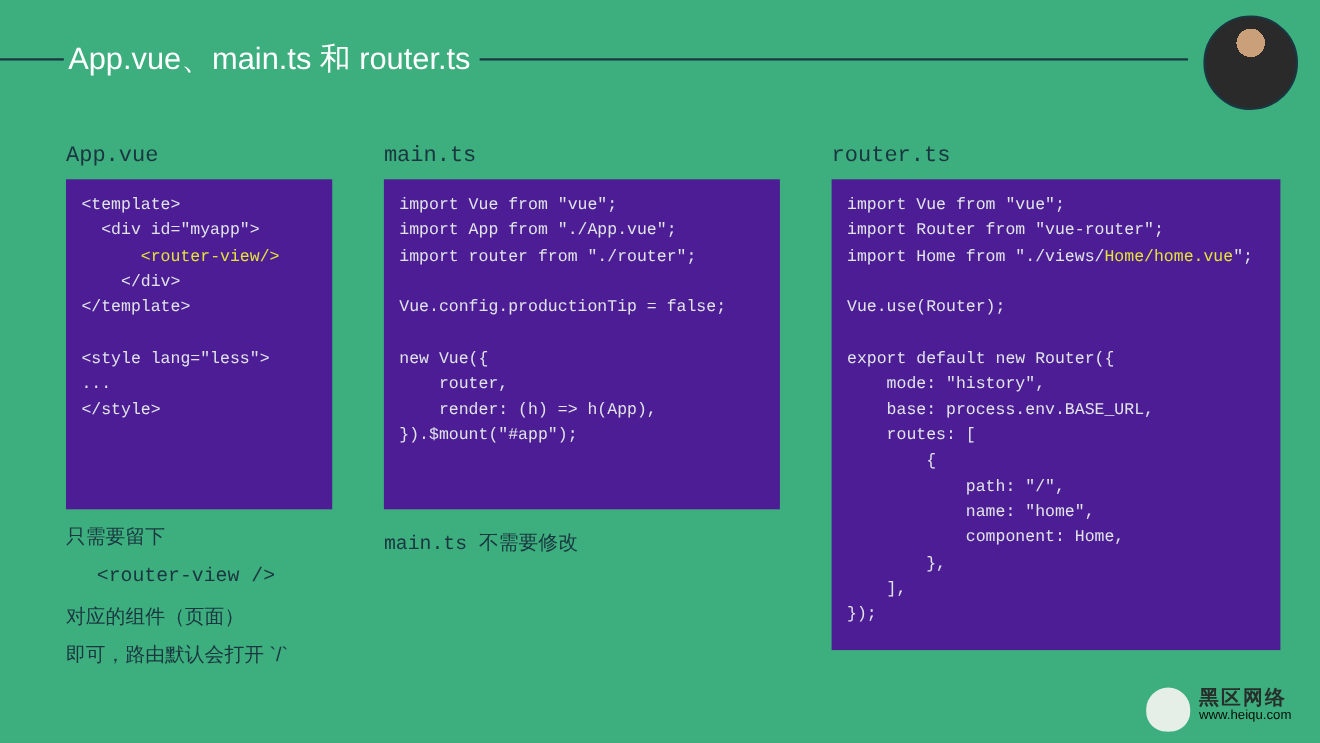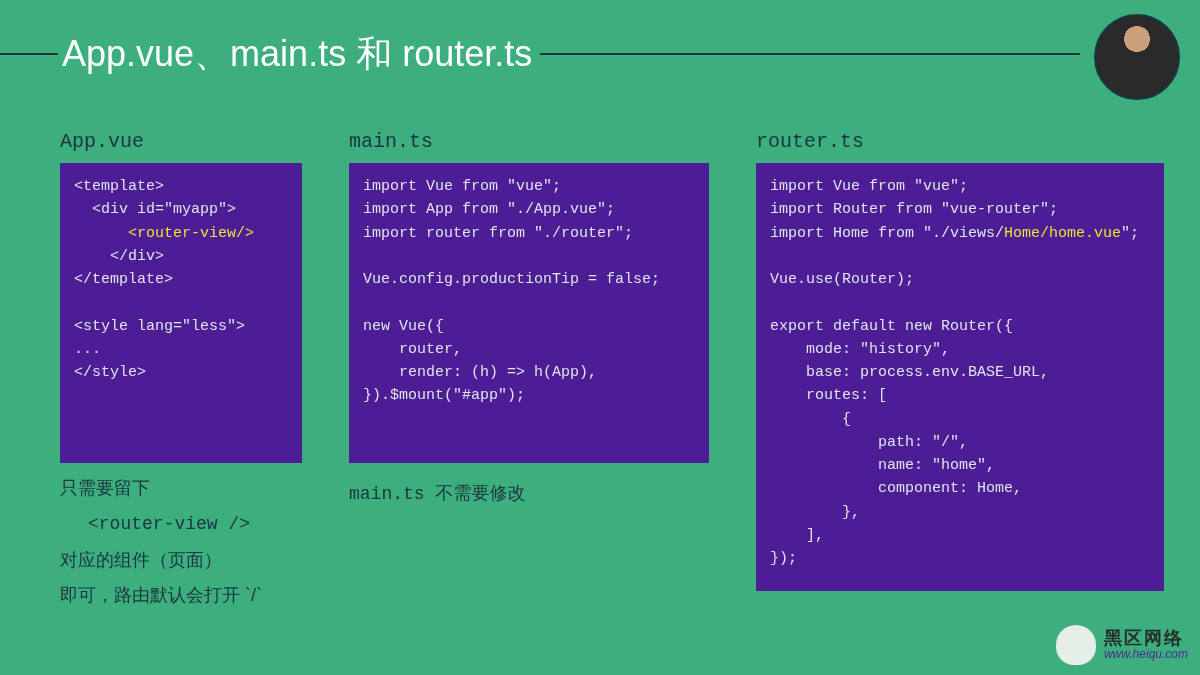--- a/index.html
+++ b/index.html
@@ -17,21 +17,21 @@
     align-items: center;
     padding: 28px 0 0 0;
     height: 80px;
   }
   .title-line-left {
     width: 58px;
     height: 2px;
     background: #1a3640;
   }
   .page-title {
-    font-size: 36px;
+    font-size: 28px;
     font-weight: 300;
     color: #ffffff;
     padding: 0 8px 0 4px;
     white-space: nowrap;
   }
   .title-line-right {
     flex: 1;
     height: 2px;
     background: #1a3640;
     margin-right: 120px;
@@ -94,41 +94,40 @@
   }
   .note2 {
     margin-top: 18px;
     font-size: 18px;
     font-family: Consolas, "Courier New", monospace;
     color: #1a3640;
   }
   .note2 .cjk { font-family: "Microsoft YaHei", "PingFang SC", sans-serif; }
   .watermark {
     position: absolute;
-    right: 12px;
+    right: 26px;
     bottom: 10px;
     display: flex;
-    align-items: center;
     gap: 8px;
     opacity: 0.92;
   }
   .watermark .mushroom-icon {
     width: 40px; height: 40px;
     background: #f5f5f0;
     border-radius: 50% 50% 45% 45%;
     position: relative;
   }
   .watermark .mushroom-icon::after {
     content: ""; position: absolute;
     left: 14px; top: 24px; width: 12px; height: 16px;
     background: #f5f5f0; border-radius: 0 0 6px 6px;
   }
   .watermark .wm-text { display: flex; flex-direction: column; line-height: 1.05; }
   .watermark .wm-cn { font-size: 18px; font-weight: 700; color: #252525; letter-spacing: 2px;}
-  .watermark .wm-en { font-size: 12px; font-style: italic; color: #4c1d95; }
+  .watermark .wm-en { font-size: 12px; color: #000000; }
 </style>
 </head>
 <body>
 
 <div class="title-row">
   <div class="title-line-left"></div>
   <div class="page-title">App.vue、main.ts 和 router.ts</div>
   <div class="title-line-right"></div>
 </div>
 

